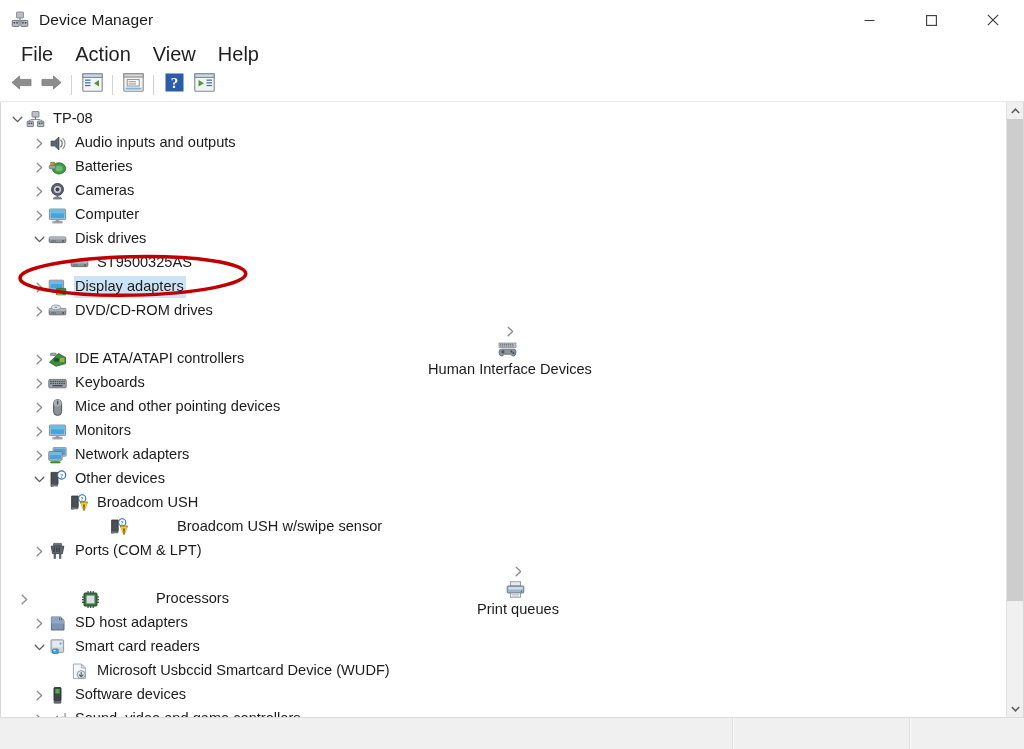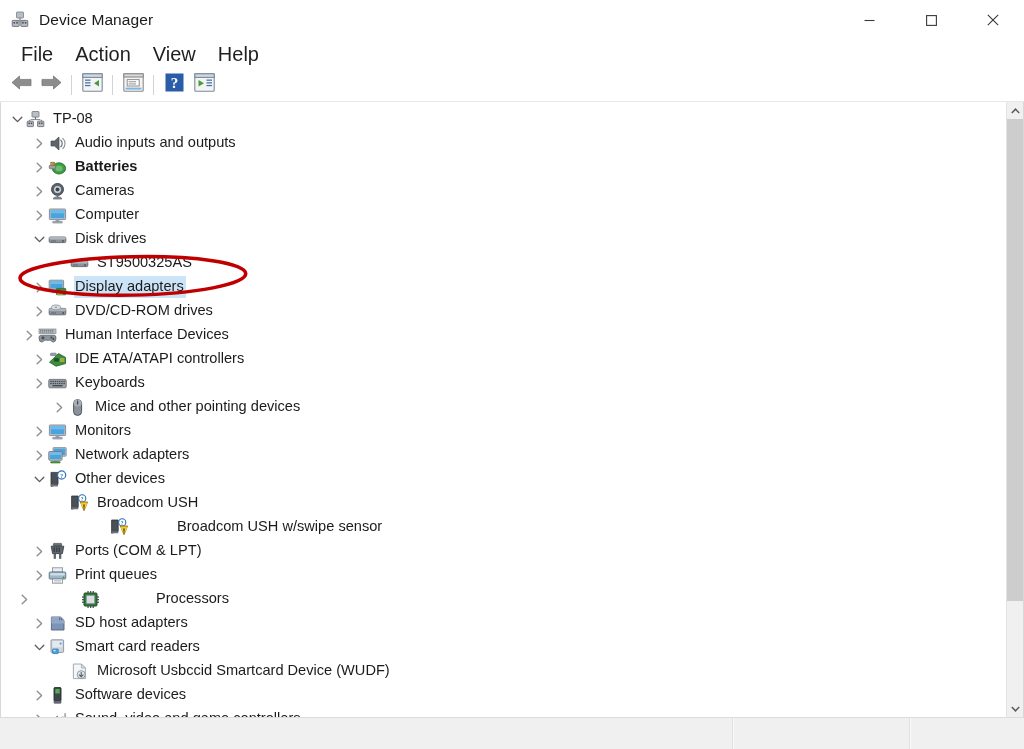--- a/index.html
+++ b/index.html
@@ -352,21 +352,21 @@
                 <path d="M2.2 1.2 L6.6 5.5 L2.2 9.8" fill="none" stroke="#8c8c8c" stroke-width="1.35" stroke-linecap="round" stroke-linejoin="round"></path>
               </svg>
             </div>
             <div class="row-icon"><svg width="19" height="19" viewBox="0 0 19 19">
       <path d="M3 7 L6.5 7 L11 3 L11 16 L6.5 12 L3 12 Z" fill="#5f656d" stroke="#42474d" stroke-width="0.7" stroke-linejoin="round"></path>
       <path d="M12.8 6.2 A4.6 4.6 0 0 1 12.8 12.8" fill="none" stroke="#6d737b" stroke-width="1.2" stroke-linecap="round"></path>
       <path d="M14.8 4.3 A7.2 7.2 0 0 1 14.8 14.7" fill="none" stroke="#8b9099" stroke-width="1.1" stroke-linecap="round"></path>
     </svg></div>
             <div class="row-label">Audio inputs and outputs</div>
           </div>
-          <div class="row" style="padding-left: 30px; font-weight: bold;">
+          <div class="row" style="padding-left: 30px;">
             <div class="twisty">
               <svg width="9" height="11" viewBox="0 0 9 11">
                 <path d="M2.2 1.2 L6.6 5.5 L2.2 9.8" fill="none" stroke="#8c8c8c" stroke-width="1.35" stroke-linecap="round" stroke-linejoin="round"></path>
               </svg>
             </div>
             <div class="row-icon"><svg width="19" height="19" viewBox="0 0 19 19">
       <ellipse cx="11" cy="10.4" rx="6.6" ry="5.6" fill="#3f9a44" stroke="#2b6e30" stroke-width="0.9"></ellipse>
       <ellipse cx="11" cy="10.4" rx="3.6" ry="2.9" fill="#79c77d" opacity="0.75"></ellipse>
       <rect x="1.3" y="7.2" width="6.3" height="3.6" rx="0.8" fill="#9aa0a8" stroke="#6e747c" stroke-width="0.8"></rect>
       <rect x="2.8" y="4.2" width="1.5" height="3.3" fill="#c8a13a" stroke="#8c6f22" stroke-width="0.6"></rect>
@@ -457,21 +457,21 @@
             <div class="row-icon"><svg width="19" height="19" viewBox="0 0 19 19">
       <rect x="1.2" y="6.4" width="16.6" height="6.4" rx="1" fill="#8e949b" stroke="#5f656c" stroke-width="0.9"></rect>
       <rect x="1.2" y="6.4" width="16.6" height="2.6" rx="1" fill="#b0b6bd"></rect>
       <ellipse cx="8" cy="5.4" rx="4.6" ry="2.4" fill="#d8dde2" stroke="#8b9199" stroke-width="0.8"></ellipse>
       <ellipse cx="8" cy="5.4" rx="1.1" ry="0.6" fill="#8b9199"></ellipse>
       <rect x="3" y="10.4" width="5" height="1.2" fill="#6b7178"></rect>
       <circle cx="15.2" cy="11" r="0.9" fill="#4c5157"></circle>
     </svg></div>
             <div class="row-label">DVD/CD-ROM drives</div>
           </div>
-          <div class="row" style="padding-left: 20px;">
+          <div class="row" style="padding-left: 14px; flex-direction: column;">
             <div class="twisty">
               <svg width="9" height="11" viewBox="0 0 9 11">
                 <path d="M2.2 1.2 L6.6 5.5 L2.2 9.8" fill="none" stroke="#8c8c8c" stroke-width="1.35" stroke-linecap="round" stroke-linejoin="round"></path>
               </svg>
             </div>
             <div class="row-icon"><svg width="19" height="19" viewBox="0 0 19 19">
       <rect x="1" y="3" width="17" height="4.4" fill="#b9bfc6" stroke="#83898f" stroke-width="0.7"></rect>
       <rect x="2" y="3.8" width="1.4" height="1" fill="#6b7178"></rect>
       <rect x="4" y="3.8" width="1.4" height="1" fill="#6b7178"></rect>
       <rect x="6" y="3.8" width="1.4" height="1" fill="#6b7178"></rect>
@@ -528,21 +528,21 @@
       <rect x="4.4" y="8.9" width="1.5" height="1.3" fill="#474c52"></rect>
       <rect x="6.6" y="8.9" width="1.5" height="1.3" fill="#474c52"></rect>
       <rect x="8.8" y="8.9" width="1.5" height="1.3" fill="#474c52"></rect>
       <rect x="11" y="8.9" width="1.5" height="1.3" fill="#474c52"></rect>
       <rect x="13.2" y="8.9" width="1.5" height="1.3" fill="#474c52"></rect>
       <rect x="15.4" y="8.9" width="1.5" height="1.3" fill="#474c52"></rect>
       <rect x="4.4" y="11" width="10.3" height="1.4" fill="#474c52"></rect>
     </svg></div>
             <div class="row-label">Keyboards</div>
           </div>
-          <div class="row" style="padding-left: 30px; margin-left: 20px;">
+          <div class="row" style="padding-left: 30px;">
             <div class="twisty">
               <svg width="9" height="11" viewBox="0 0 9 11">
                 <path d="M2.2 1.2 L6.6 5.5 L2.2 9.8" fill="none" stroke="#8c8c8c" stroke-width="1.35" stroke-linecap="round" stroke-linejoin="round"></path>
               </svg>
             </div>
             <div class="row-icon"><svg width="19" height="19" viewBox="0 0 19 19">
       <rect x="5.6" y="1.6" width="8" height="15.8" rx="3.9" fill="#8b9299" stroke="#4e545a" stroke-width="1"></rect>
       <rect x="5.6" y="1.6" width="8" height="7" rx="3.9" fill="#a7aeb5"></rect>
       <line x1="9.6" y1="2.2" x2="9.6" y2="7" stroke="#5b6168" stroke-width="0.9"></line>
       <rect x="8.9" y="3.2" width="1.4" height="2.8" rx="0.7" fill="#474d53"></rect>
@@ -633,21 +633,21 @@
       <rect x="5.4" y="1.4" width="8.2" height="2.6" rx="0.5" fill="#6a7179" stroke="#4a5057" stroke-width="0.7"></rect>
       <path d="M3.2 4.2 L15.8 4.2 L14.4 11.6 L4.6 11.6 Z" fill="#5f666e" stroke="#3c4249" stroke-width="0.9" stroke-linejoin="round"></path>
       <rect x="5.6" y="5.4" width="1.4" height="4.6" fill="#3a4046"></rect>
       <rect x="8.1" y="5.4" width="1.4" height="4.6" fill="#3a4046"></rect>
       <rect x="10.6" y="5.4" width="1.4" height="4.6" fill="#3a4046"></rect>
       <rect x="6" y="12" width="1.7" height="4.4" fill="#6a7179" stroke="#474d54" stroke-width="0.6"></rect>
       <rect x="11.3" y="12" width="1.7" height="4.4" fill="#6a7179" stroke="#474d54" stroke-width="0.6"></rect>
     </svg></div>
             <div class="row-label">Ports (COM &amp; LPT)</div>
           </div>
-          <div class="row" style="padding-left: 30px;">
+          <div class="row" style="padding-left: 30px; flex-direction: column;">
             <div class="twisty">
               <svg width="9" height="11" viewBox="0 0 9 11">
                 <path d="M2.2 1.2 L6.6 5.5 L2.2 9.8" fill="none" stroke="#8c8c8c" stroke-width="1.35" stroke-linecap="round" stroke-linejoin="round"></path>
               </svg>
             </div>
             <div class="row-icon"><svg width="19" height="19" viewBox="0 0 19 19">
       <rect x="4.4" y="1.8" width="10.2" height="4.2" fill="#e9edf1" stroke="#828a92" stroke-width="0.8"></rect>
       <rect x="1.2" y="6" width="16.6" height="7" rx="1" fill="#9fb7c9" stroke="#5f747f" stroke-width="0.9"></rect>
       <rect x="2.4" y="7.2" width="14.2" height="2.2" fill="#cfe0ec"></rect>
       <circle cx="15.6" cy="11.4" r="0.8" fill="#3a8d46"></circle>

